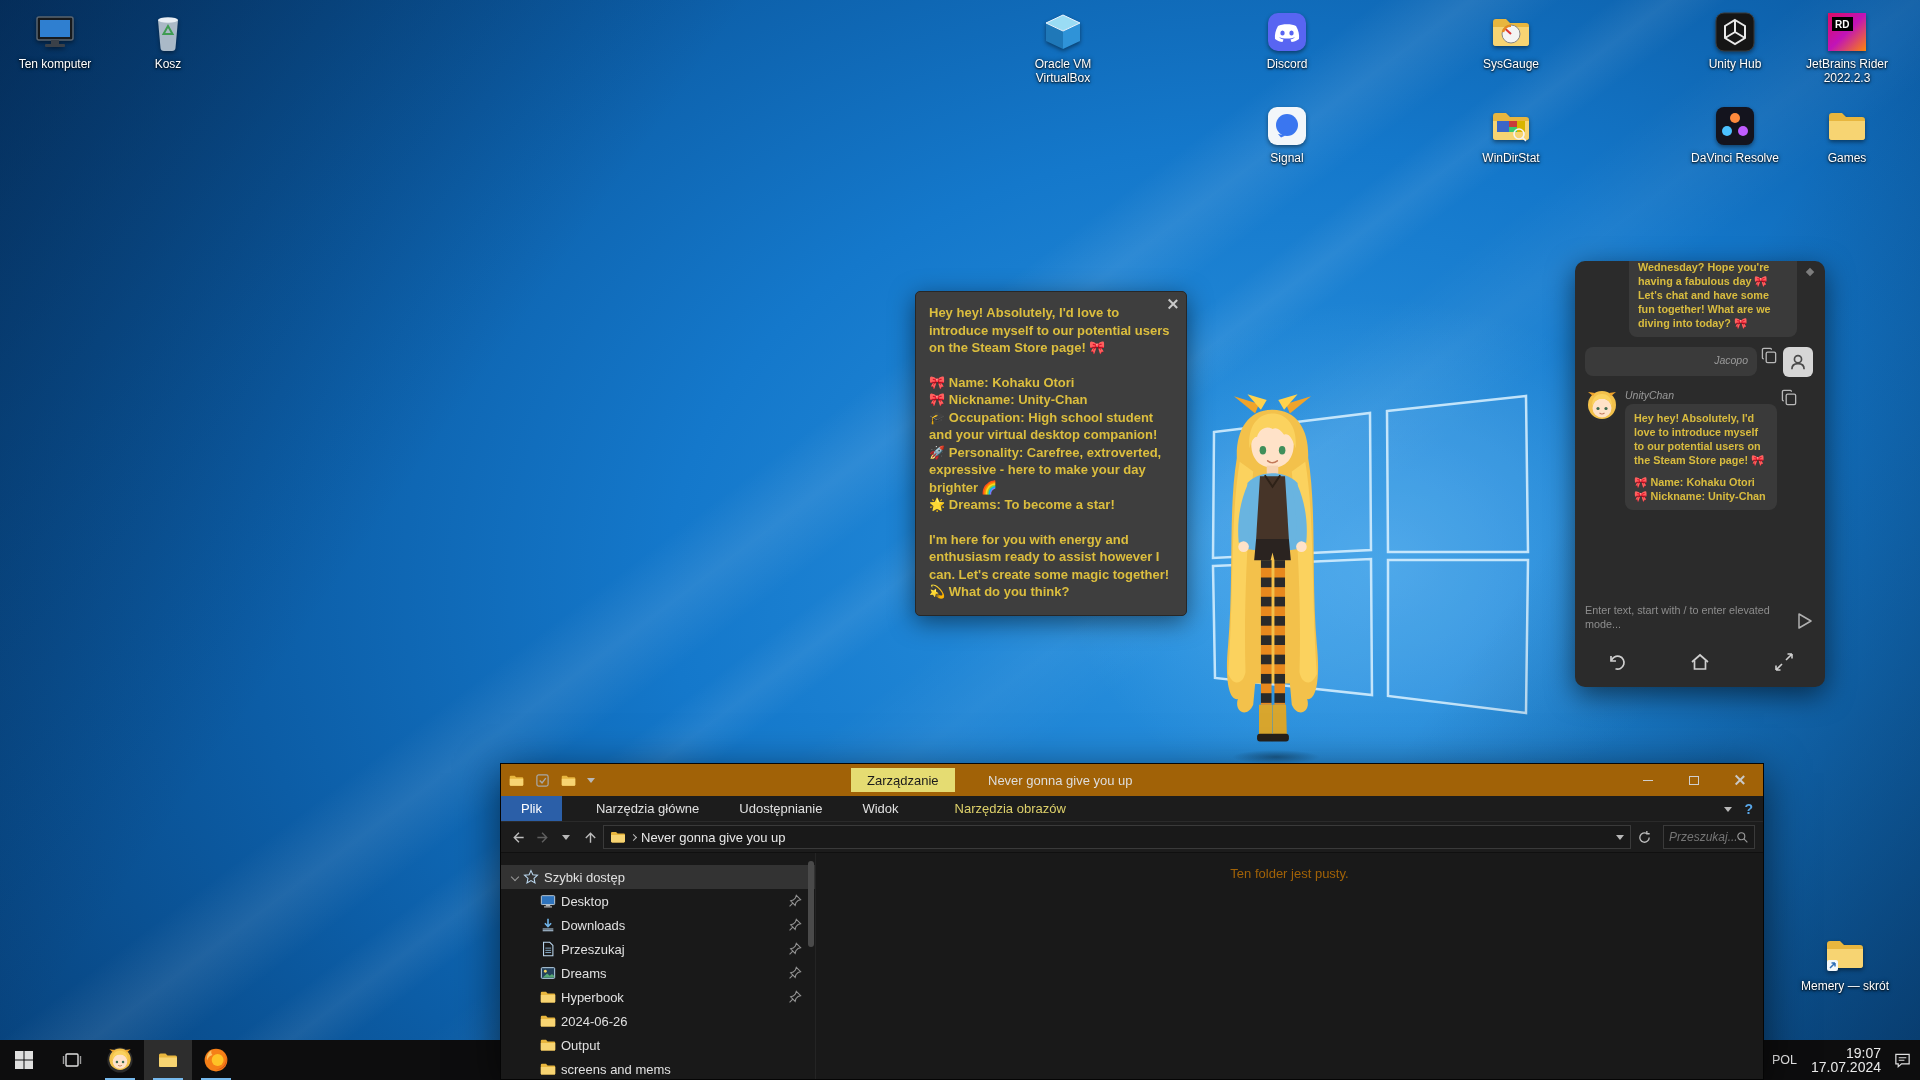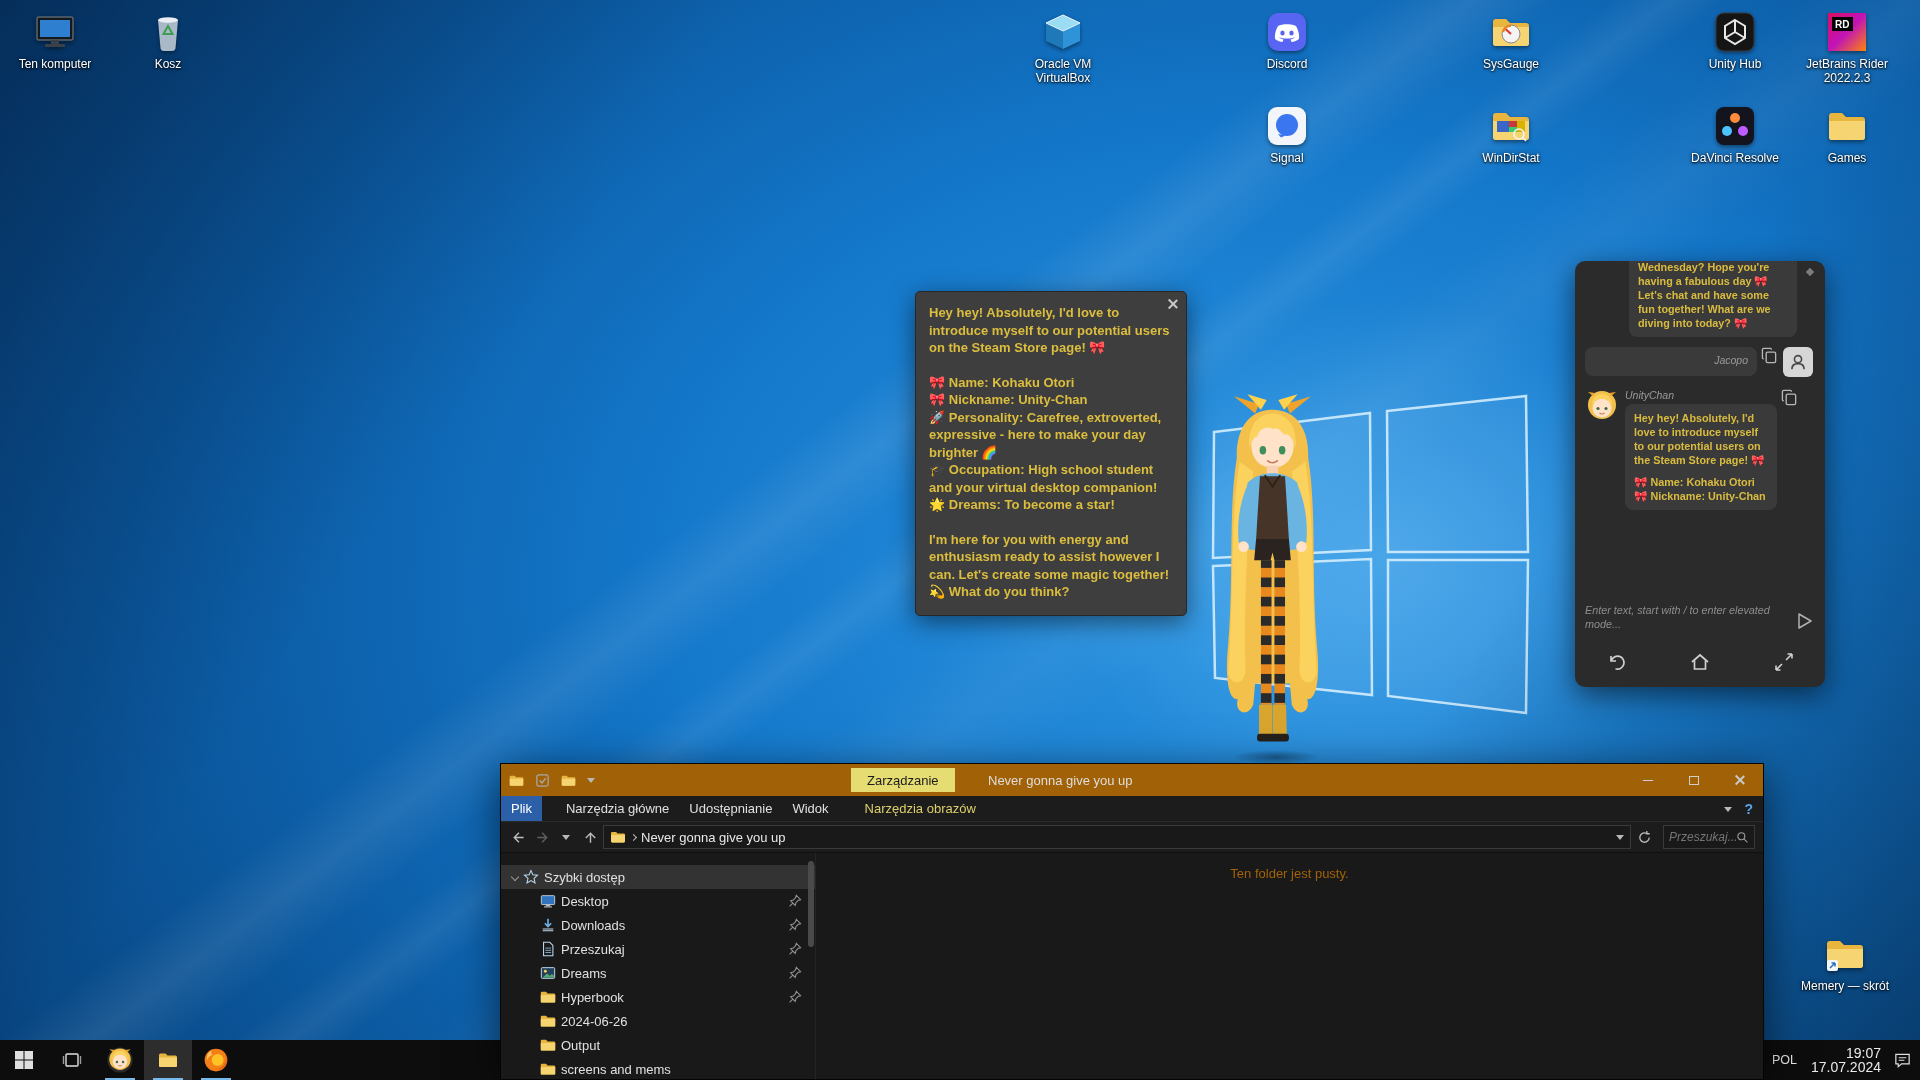--- a/index.html
+++ b/index.html
@@ -54,21 +54,21 @@
   .row-user .bubble { width:172px; }
   .row-user .msg-name { text-align:right; }
   .row-bot { display:flex; align-items:flex-start; }
   .copy-btn { width:17px; height:17px; flex:none; margin-left:4px; }
   .avatar-sq { width:30px; height:30px; flex:none; margin-left:5px; border-radius:6px; background:#d6d6d6;
     display:flex; align-items:center; justify-content:center; }
   .avatar-sq svg { width:20px; height:20px; }
   .avatar-round { width:34px; height:34px; flex:none; }
   .bot-content { width:152px; margin-left:6px; }
   .chat-input-row { display:flex; align-items:flex-start; padding:6px 10px 0; min-height:46px; }
-  .chat-input { flex:1; color:#8d8d8d; font-size:10.8px; line-height:14px; font-style:italic; }
+  .chat-input { flex:1; color:#8d8d8d; font-size:10.8px; line-height:14px; }
   .send-btn { width:20px; height:20px; margin:8px 0 0 6px; flex:none; }
   .chat-bottom { display:flex; justify-content:space-between; padding:8px 30px 14px; }
   .cbtn { width:22px; height:22px; }
 
   
   .explorer { position:absolute; left:500px; top:763px; width:1264px; height:317px; background:#191919;
     z-index:6; box-shadow:0 10px 40px rgba(0,0,0,0.6); border:1px solid #050505; display:flex; flex-direction:column;
     color:#e2e2e2; font-size:13px; }
   .titlebar { height:32px; background:#a16207; display:flex; align-items:center; position:relative; flex:none; }
   .qat { display:flex; align-items:center; gap:11px; padding-left:8px; }
@@ -76,21 +76,21 @@
   .chev { width:0; height:0; border-left:4px solid transparent; border-right:4px solid transparent; border-top:5px solid #b8b8b8; }
   .manage-pill { position:absolute; left:350px; top:4px; height:24px; padding:0 16px; background:#e5dc72;
     color:#1b1b1b; font-size:13px; display:flex; align-items:center; }
   .win-title { position:absolute; left:487px; top:0; height:32px; display:flex; align-items:center; color:#dedede; }
   .win-controls { position:absolute; right:0; top:0; height:32px; display:flex; }
   .wc { width:46px; height:32px; display:flex; align-items:center; justify-content:center; }
   .wc-min-glyph { width:10px; height:1px; background:#cfcfcf; }
   .wc-max-glyph { width:10px; height:9px; border:1px solid #cfcfcf; }
   .ribbon { height:26px; background:#1c1c1c; display:flex; align-items:stretch; position:relative;
     border-bottom:1px solid #2a2a2a; flex:none; }
-  .rtab { padding:0 10px; display:flex; align-items:center; color:#e0e0e0; }
+  .rtab { padding:0 20px; display:flex; align-items:center; color:#e0e0e0; }
   .rtab.file { background:#2b5fa8; color:#fff; margin-right:14px; }
   .rtab.pictools { color:#ddd06a; margin-left:16px; }
   .ribbon-right { position:absolute; right:10px; top:0; height:26px; display:flex; align-items:center; gap:12px; }
   .help-q { color:#58a6e8; font-weight:bold; font-size:14px; }
   .addr-row { height:31px; background:#1c1c1c; display:flex; align-items:center; padding:0 8px 0 6px; gap:2px;
     border-bottom:1px solid #101010; flex:none; }
   .nav-btn { width:22px; height:24px; display:flex; align-items:center; justify-content:center; color:#bdbdbd; }
   .nav-btn svg { width:15px; height:15px; }
   .nav-btn.dim { color:#5f5f5f; }
   .addr-field { flex:1; height:24px; background:#191919; border:1px solid #3a3a3a; display:flex; align-items:center;
@@ -441,22 +441,22 @@
     <rect x="54" y="352" width="18" height="8" rx="3" fill="#26201a"></rect>
     <rect x="68" y="352" width="19" height="8" rx="3" fill="#26201a"></rect>
   </svg>
 
   <div class="speech">
     <span class="x-icon speech-close"></span>
     <div class="txt">Hey hey! Absolutely, I'd love to introduce myself to our potential users on the Steam Store page! 🎀</div>
     <div class="gap"></div>
     <div class="txt">🎀 Name: Kohaku Otori</div>
     <div class="txt">🎀 Nickname: Unity-Chan</div>
+    <div class="txt">🎓 Occupation: High school student and your virtual desktop companion!</div>
     <div class="txt">🚀 Personality: Carefree, extroverted, expressive - here to make your day brighter 🌈</div>
-    <div class="txt">🎓 Occupation: High school student and your virtual desktop companion!</div>
     <div class="txt">🌟 Dreams: To become a star!</div>
     <div class="gap"></div>
     <div class="txt">I'm here for you with energy and enthusiasm ready to assist however I can. Let's create some magic together! 💫 What do you think?</div>
   </div>
 
   <div class="chat">
     <div class="chat-pin"></div>
     <div class="chat-msgs">
       <div class="bubble row-scrolled">
         <div class="msg-text">going on this fine Wednesday? Hope you're having a fabulous day 🎀 Let's chat and have some fun together! What are we diving into today? 🎀</div>

